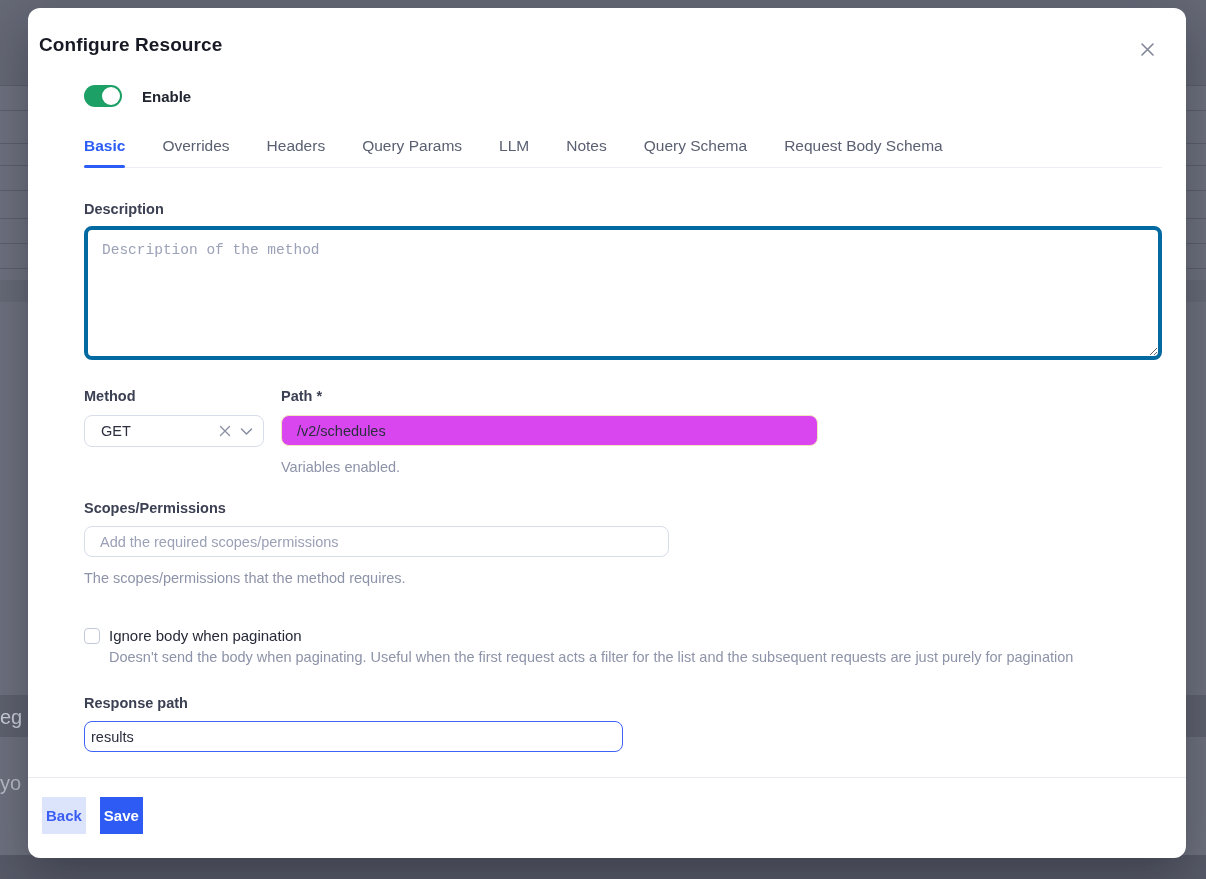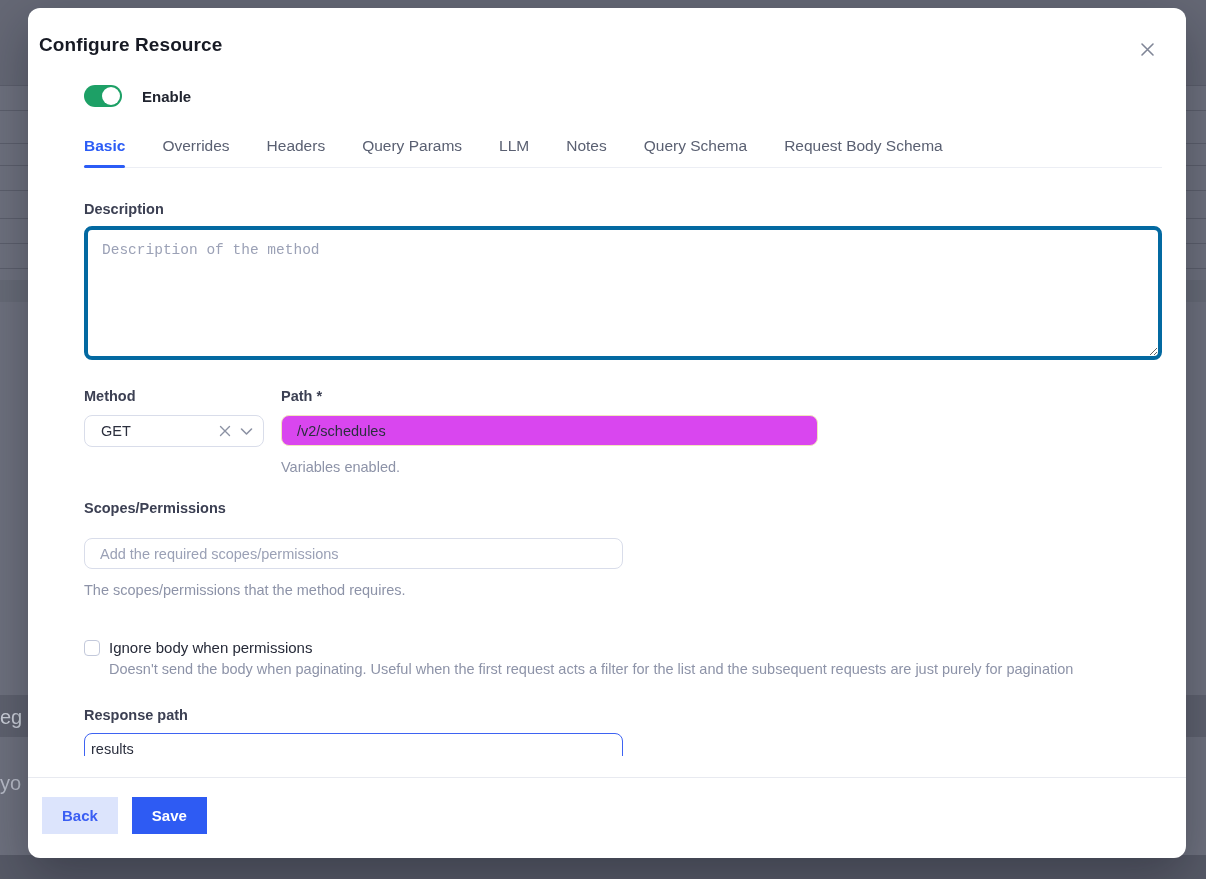--- a/index.html
+++ b/index.html
@@ -87,21 +87,21 @@
 
   input.path-input {
     margin-top:11px; width:100%; height:31px; border:1px solid #f1e5bd; border-radius:8px;
     background:#d946ef; padding:0 15px; font-family:"Liberation Sans", sans-serif;
     font-size:14.5px; color:#2b2f3e;
   }
   .path-helper { margin-top:13px; }
 
   .scopes-label { margin-top:25px; }
   input.scopes-input {
-    margin-top:22px; width:539px; height:31px; border:1px solid #d9ddea; border-radius:8px;
+    margin-top:10px; width:585px; height:31px; border:1px solid #d9ddea; border-radius:8px;
     padding:0 15px; font-family:"Liberation Sans", sans-serif; font-size:14.5px; color:#2b2f3e;
   }
   input.scopes-input::placeholder { color:#9ba1b6; }
   .scopes-helper { margin-top:13px; }
 
   .checkbox-row { margin-top:41px; display:flex; align-items:center; gap:9px; }
   .checkbox {
     width:16px; height:16px; border:1.5px solid #c3c9db; border-radius:4px; background:#fff; cursor:pointer; flex:0 0 auto;
   }
   .checkbox-label { font-size:15px; color:#262a38; }
@@ -112,21 +112,21 @@
     margin-top:10px; width:539px; height:31px; border:1.5px solid #3e63f2; border-radius:8px;
     padding:0 6px; font-family:"Liberation Sans", sans-serif; font-size:14.5px; color:#2b2f3e; outline:none;
   }
 
   .modal-footer {
     margin-top:auto; border-top:1px solid #e8eaf0; padding:19px 14px 24px 14px;
     display:flex; gap:14px;
   }
   .btn {
     height:37px; border:none; border-radius:0; font-family:"Liberation Sans", sans-serif;
-    font-size:15px; font-weight:bold; cursor:pointer; padding:0 20px;
+    font-size:15px; font-weight:bold; cursor:pointer; padding:0 4px;
   }
   .btn-back { background:#dce4fc; color:#3a5ef3; }
   .btn-save { background:#2e5bf3; color:#ffffff; }
 </style>
 </head>
 <body>
 
 <div class="backdrop">
   <div class="bd-band" style="top:0; height:85px; background:rgba(30,33,44,.10);"></div>
   <div class="bd-line" style="top:85px;"></div>
@@ -199,21 +199,21 @@
         <div class="helper path-helper">Variables enabled.</div>
       </div>
     </div>
 
     <div class="field-label scopes-label">Scopes/Permissions</div>
     <input class="scopes-input" type="text" placeholder="Add the required scopes/permissions" style="">
     <div class="helper scopes-helper">The scopes/permissions that the method requires.</div>
 
     <div class="checkbox-row">
       <div class="checkbox"></div>
-      <div class="checkbox-label">Ignore body when permissions</div>
+      <div class="checkbox-label">Ignore body when pagination</div>
     </div>
     <div class="helper checkbox-helper">Doesn't send the body when paginating. Useful when the first request acts a filter for the list and the subsequent requests are just purely for pagination</div>
 
     <div class="field-label response-label">Response path</div>
     <input class="response-input" type="text" value="results" style="">
     
 
   </div>
 
   <div class="modal-footer">

